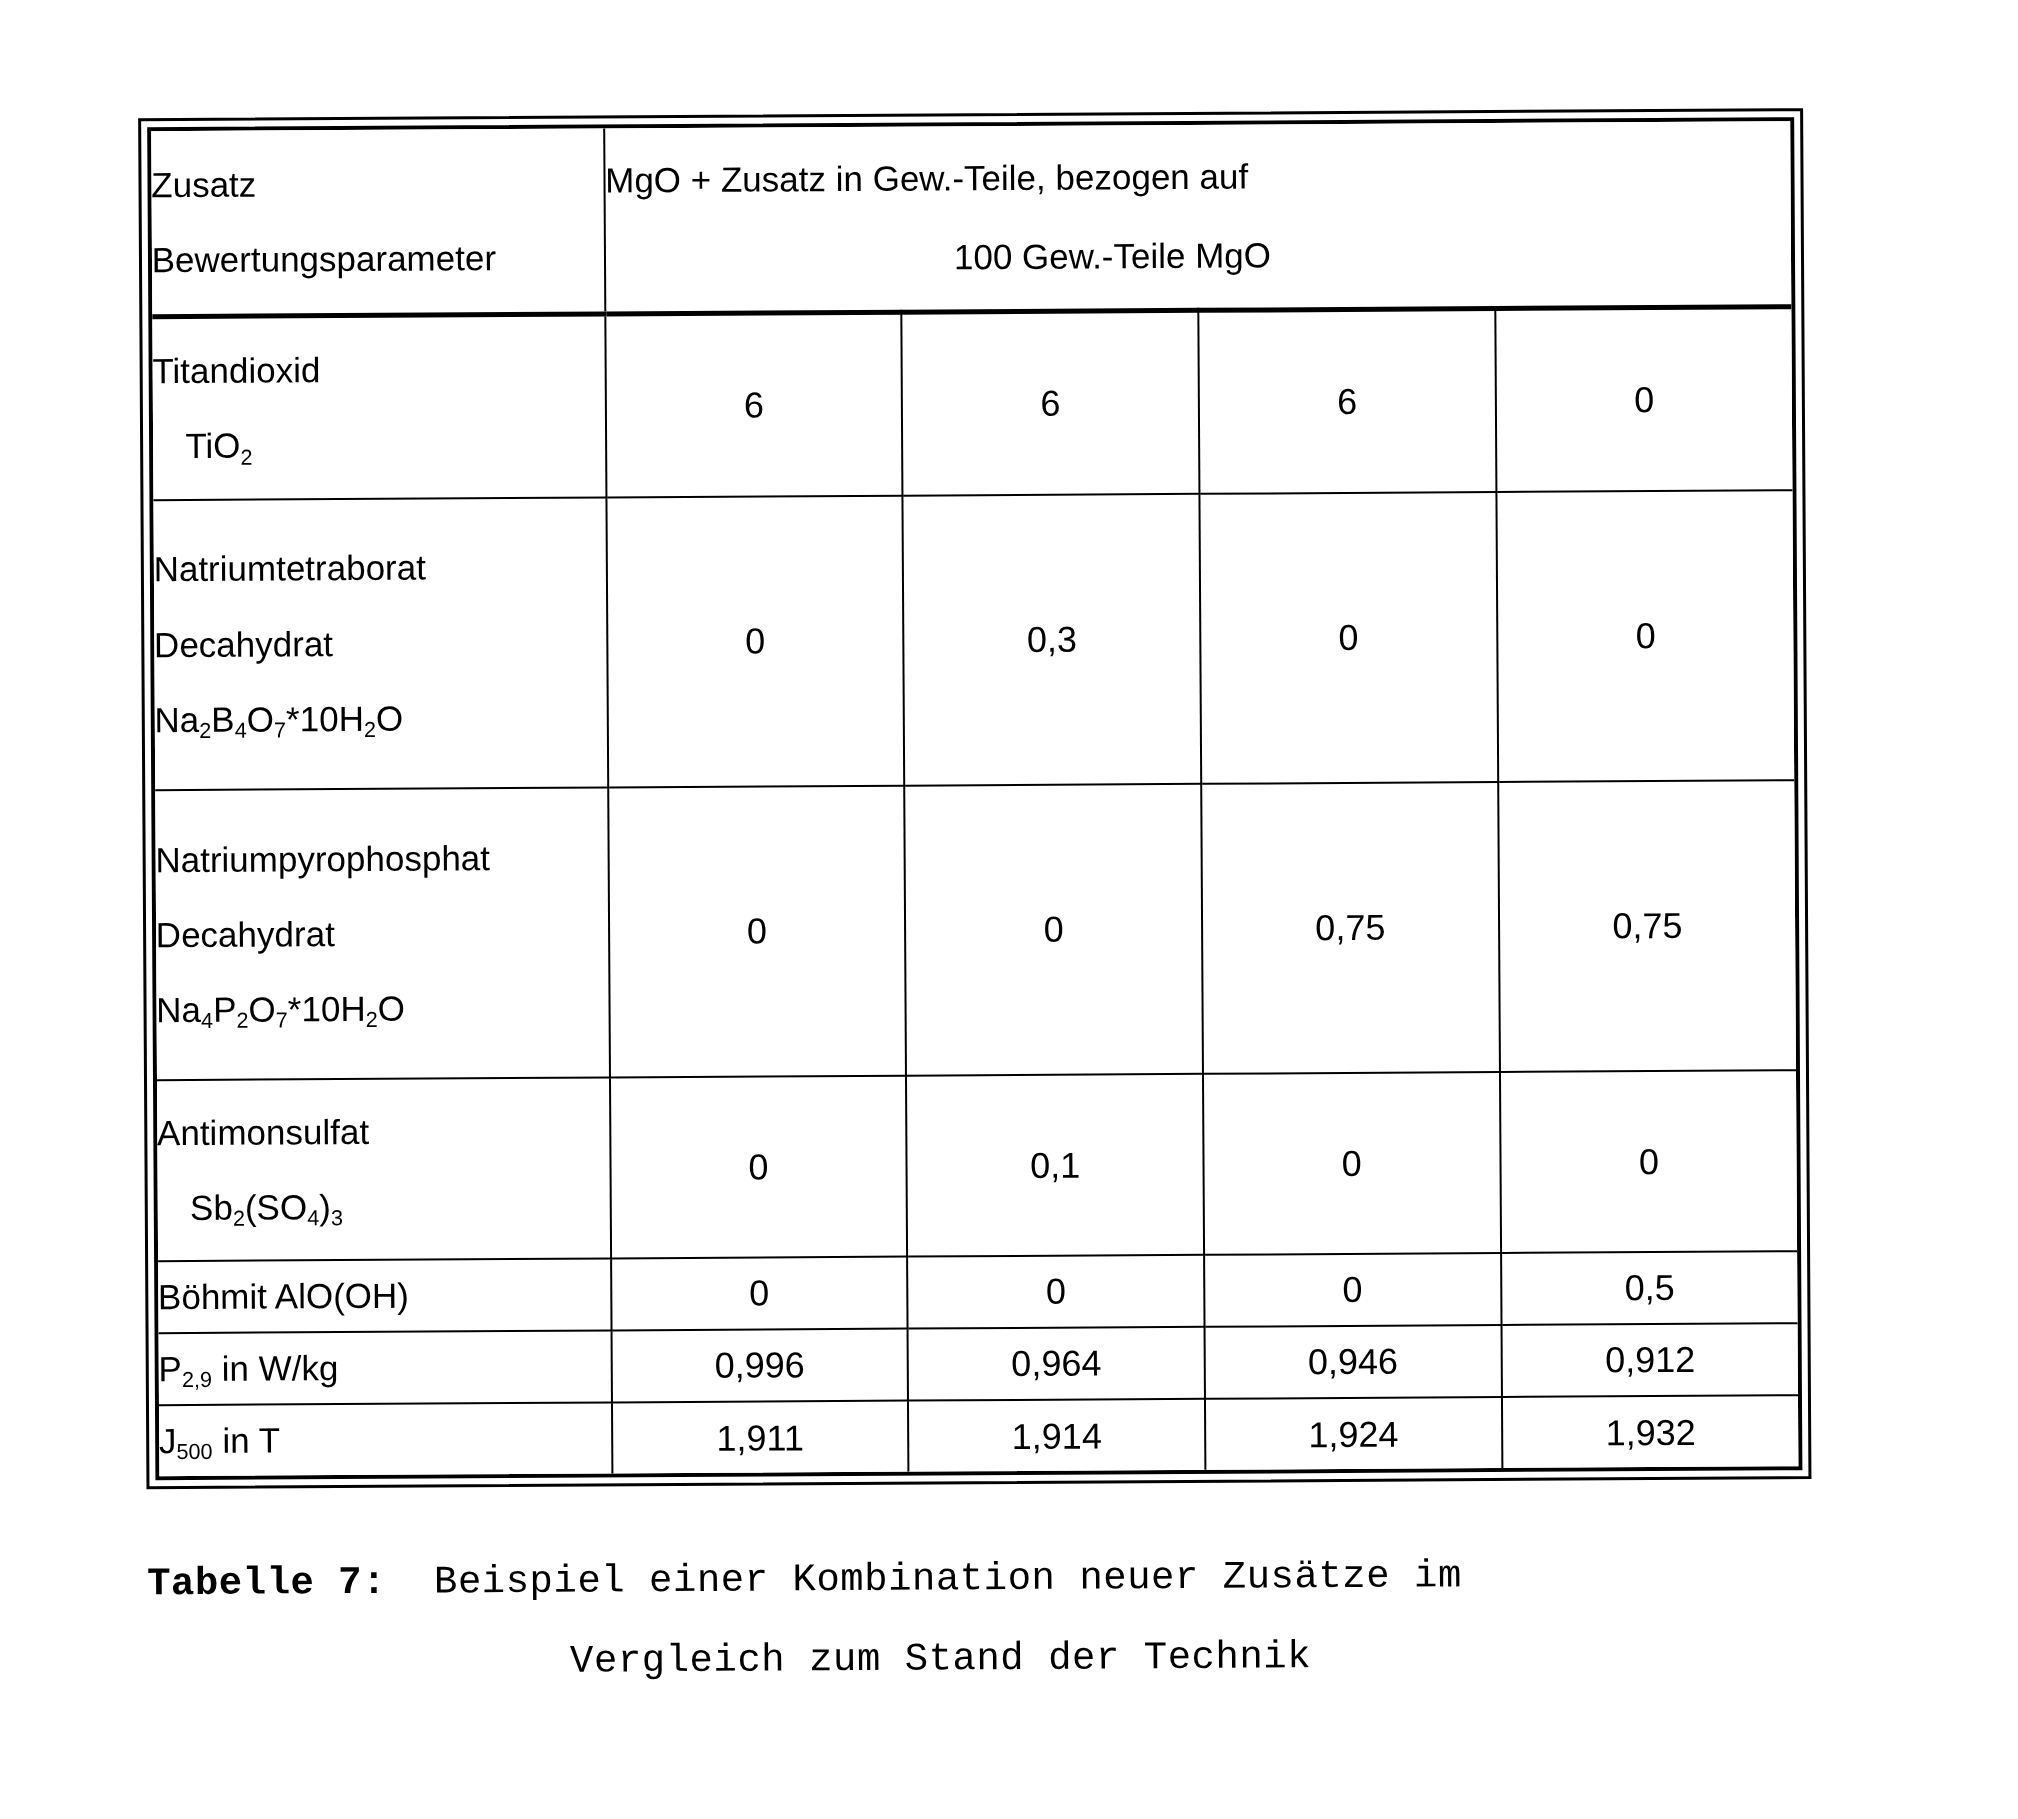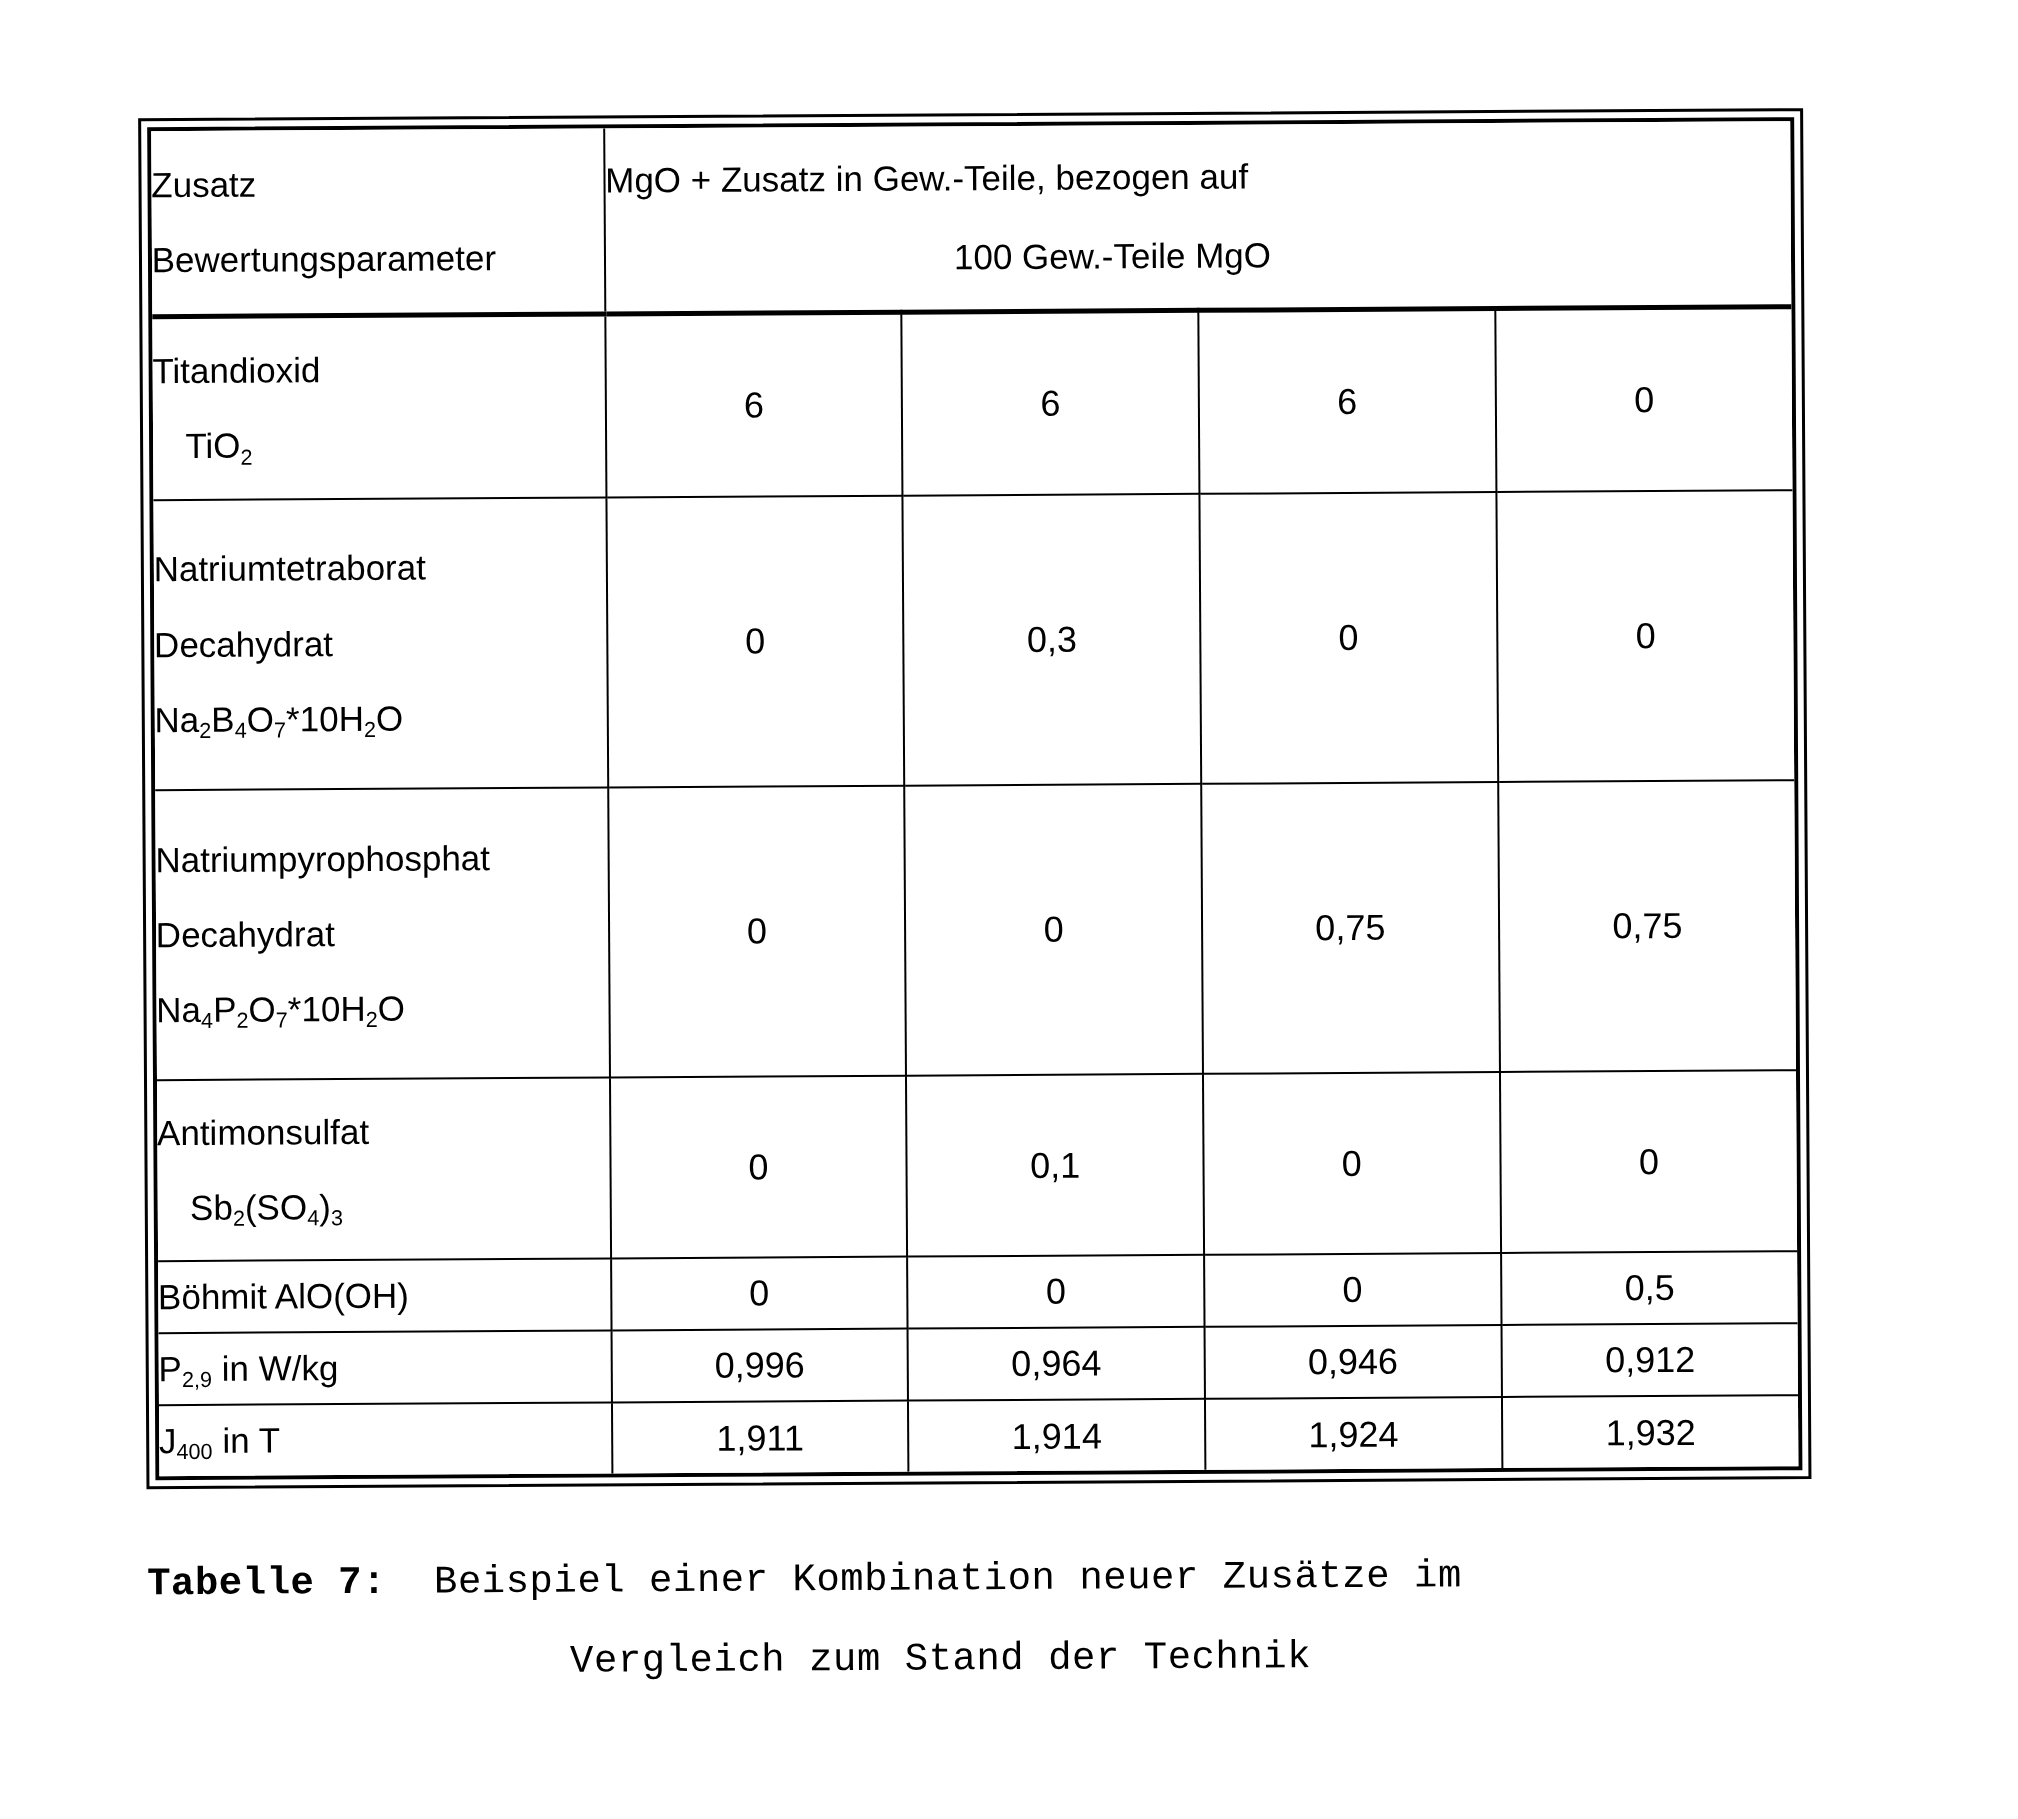--- a/index.html
+++ b/index.html
@@ -212,21 +212,21 @@
                 <td class="label-cell">
                   <span class="label-line">P<sub>2,9</sub> in W/kg</span>
                 </td>
                 <td class="val-cell">0,996</td>
                 <td class="val-cell">0,964</td>
                 <td class="val-cell">0,946</td>
                 <td class="val-cell">0,912</td>
               </tr>
               <tr>
                 <td class="label-cell">
-                  <span class="label-line">J<sub>400</sub> in T</span>
+                  <span class="label-line">J<sub>500</sub> in T</span>
                 </td>
                 <td class="val-cell">1,911</td>
                 <td class="val-cell">1,914</td>
                 <td class="val-cell">1,924</td>
                 <td class="val-cell">1,932</td>
               </tr>
             </tbody>
         </table>
 
       </div>

